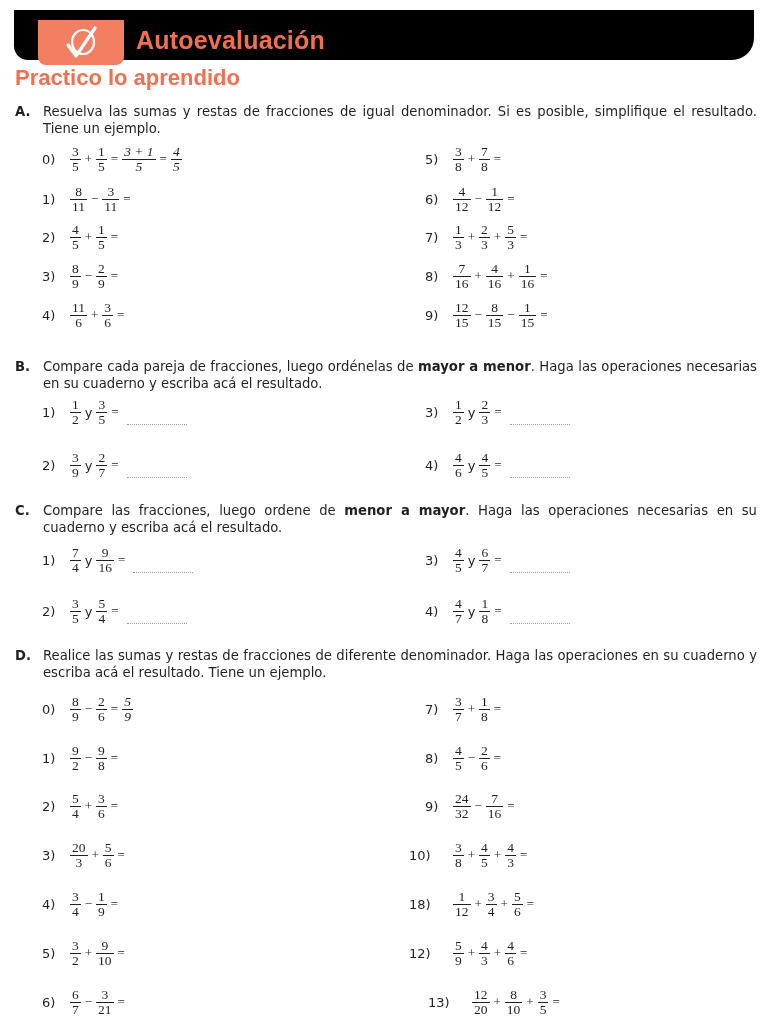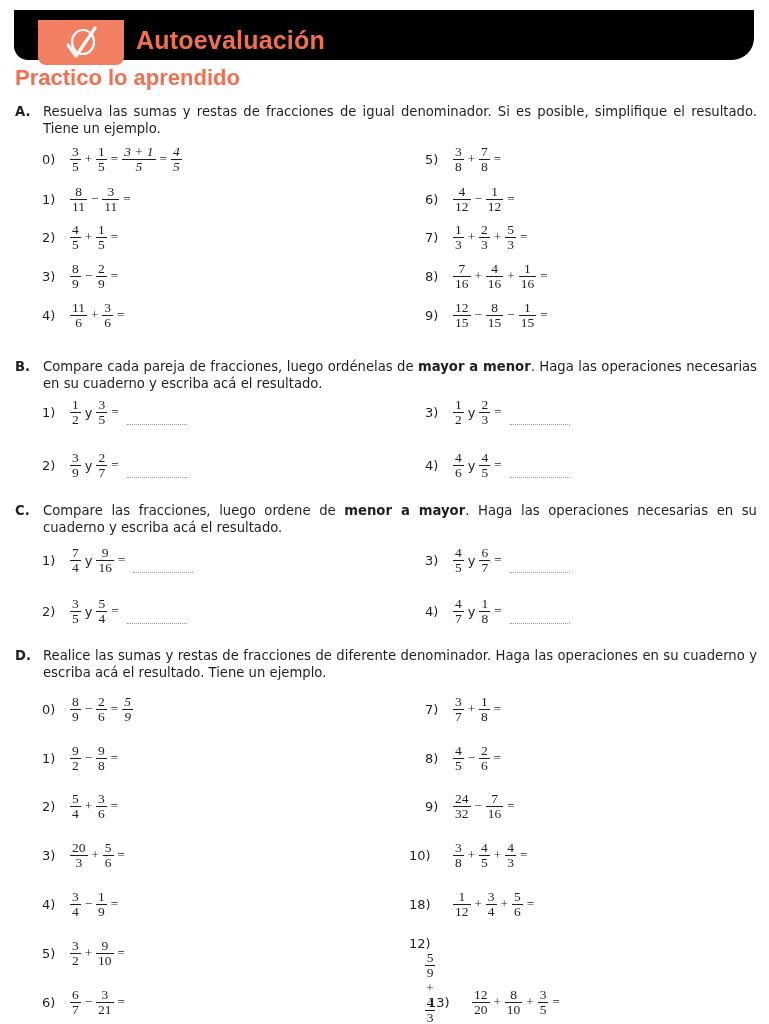--- a/index.html
+++ b/index.html
@@ -597,21 +597,21 @@
         <span class="d">4</span>
       </span>
       <span class="op">+</span>
       <span class="frac">
         <span class="n">5</span>
         <span class="bar"></span>
         <span class="d">6</span>
       </span>
       <span class="op">=</span>
     </div>
-    <div class="ex" style="left: 409px; top: 936px; flex-direction: column;">
+    <div class="ex" style="left: 409px; top: 936px;">
       <span class="num wide">12)</span>
       <span class="frac">
         <span class="n">5</span>
         <span class="bar"></span>
         <span class="d">9</span>
       </span>
       <span class="op">+</span>
       <span class="frac">
         <span class="n">4</span>
         <span class="bar"></span>

